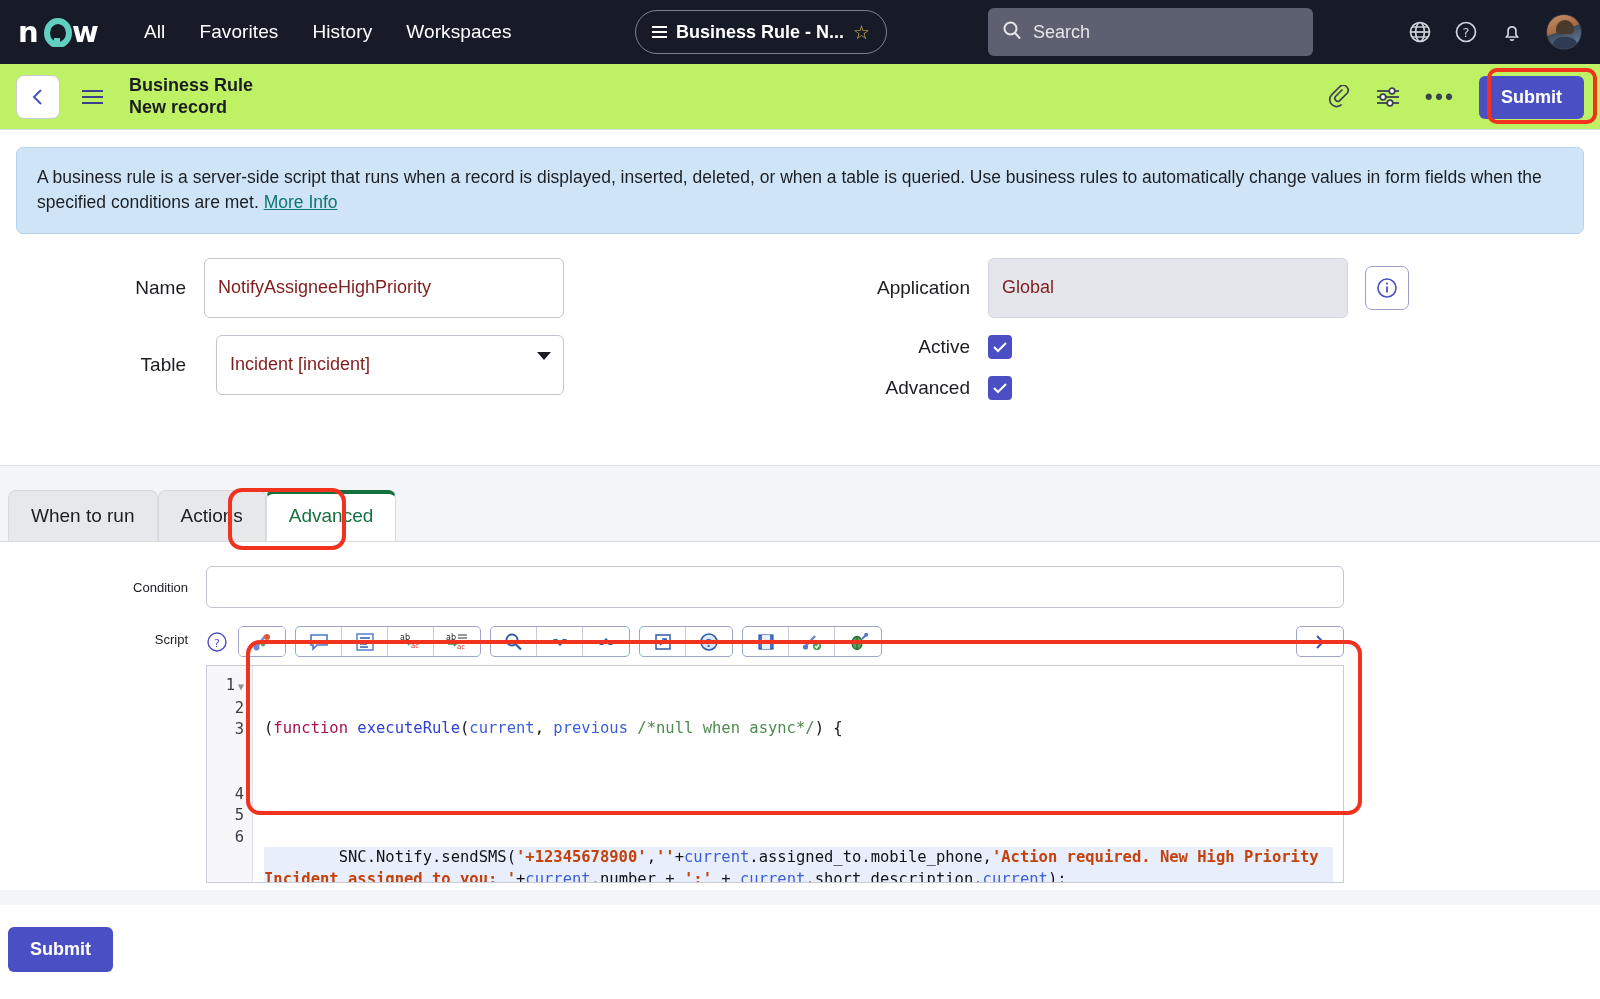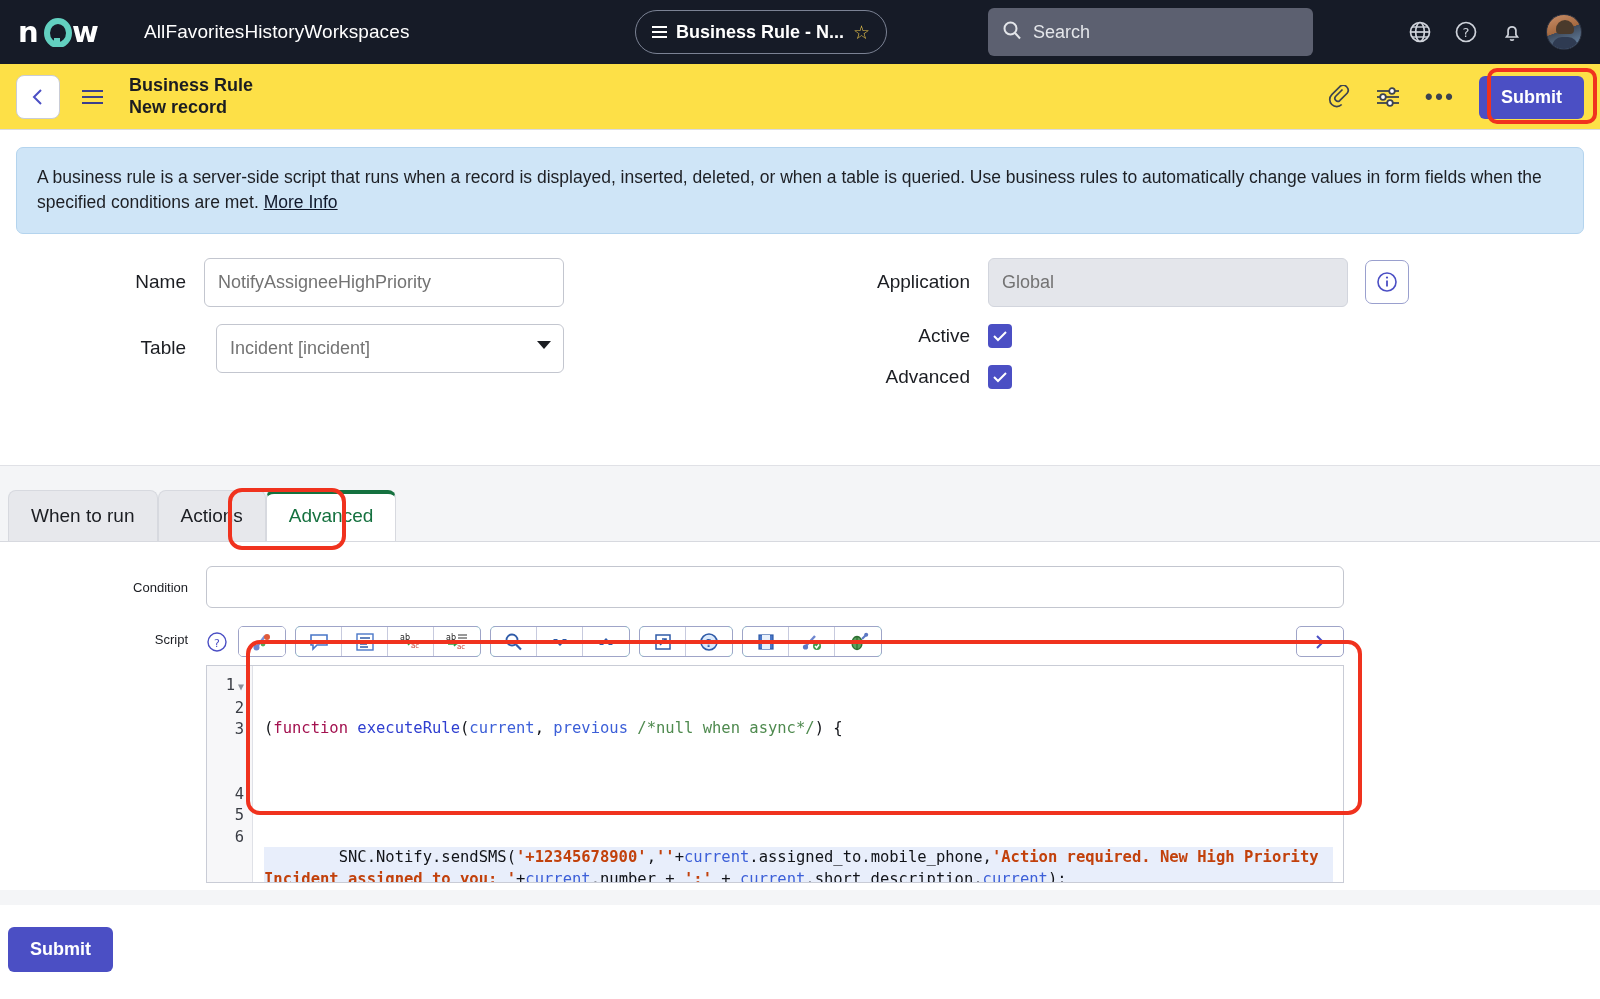--- a/index.html
+++ b/index.html
@@ -11,21 +11,21 @@
     overflow:hidden;
     position:relative;
   }
 
   
   .globalnav {
     height:64px; background:#161b27; display:flex; align-items:center;
     padding:0 18px; gap:0; position:relative;
   }
   .logo { width:96px; height:34px; margin-right:20px; display:flex; align-items:center; }
-  .nav-links { display:flex; align-items:center; margin-left:10px; }
+  .nav-links { display:flex; align-items:center; gap:34px; margin-left:10px; }
   .nav-link { color:#fff; font-size:19px; letter-spacing:.1px; cursor:pointer; }
   .tabchip {
     position:absolute; left:635px; top:10px; height:44px;
     border:1px solid #7b8294; border-radius:22px; display:flex; align-items:center;
     gap:9px; padding:0 16px; color:#fff;
   }
   .tabchip .hamb { display:flex; flex-direction:column; gap:3px; }
   .tabchip .hamb i { display:block; width:15px; height:2px; background:#fff; }
   .tabchip .tt { font-size:18px; font-weight:bold; white-space:nowrap; }
   .star { color:#e7c14a; font-size:19px; }
@@ -40,21 +40,21 @@
   .avatar {
     width:36px; height:36px; border-radius:50%;
     background:linear-gradient(160deg,#c98f6a 0%,#a5693f 45%,#3e4a5c 46%,#6f8fb0 100%);
     border:1px solid #2a3140; position:relative; overflow:hidden;
   }
   .avatar:after{content:"";position:absolute;left:9px;top:5px;width:18px;height:14px;border-radius:9px 9px 4px 4px;background:#4a3a2c;}
   .avatar:before{content:"";position:absolute;left:5px;bottom:0;width:26px;height:12px;border-radius:10px 10px 0 0;background:#2f3b52;}
 
   
   .rechead {
-    height:66px; background:#fde047; display:flex; align-items:center;
+    height:66px; background:#bef264; display:flex; align-items:center;
     padding:12px 16px; position:relative; border-bottom:1px solid #d9dbe1;
   }
   .backbtn {
     width:44px; height:44px; border:1px solid #c9ccd6; border-radius:8px;
     background:#fff; display:flex; align-items:center; justify-content:center; cursor:pointer;
   }
   .hamb2 { margin-left:22px; display:flex; flex-direction:column; gap:4px; cursor:pointer; }
   .hamb2 i { display:block; width:21px; height:2px; background:#3b3f8c; }
   .rectitles { margin-left:26px; line-height:1.22; }
   .rectitles .t1, .rectitles .t2 { font-size:18px; font-weight:bold; color:#1b1d22; }
@@ -70,31 +70,31 @@
   .ann {
     position:absolute; border:4px solid #f0321e; border-radius:26px;
     pointer-events:none; z-index:60;
   }
 
   
   .banner {
     margin:17px 16px 0 16px; background:#cfe5f7; border:1px solid #b4d4ee;
     border-radius:7px; padding:17px 20px; font-size:17.5px; color:#1d1f24; line-height:1.45;
   }
-  .banner a { color:#0f172a; text-decoration:underline; }
+  .banner a { color:#0f766e; text-decoration:underline; }
 
   
   .form { padding:24px 16px 0 16px; display:flex; }
   .col { width:50%; }
   .frow { display:flex; align-items:center; margin-bottom:17px; }
   .flabel { width:188px; text-align:right; padding-right:18px; font-size:19px; color:#1b1d22; }
   .fctl { flex:1; max-width:360px; }
   .inp {
-    width:100%; height:49px; border:1px solid #c3c6cf; border-radius:6px;
-    background:#fff; padding:0 13px; font-size:18px; color:#737373;
+    width:100%; height:60px; border:1px solid #c3c6cf; border-radius:6px;
+    background:#fff; padding:0 13px; font-size:18px; color:#7f1d1d;
     font-family:"Liberation Sans", sans-serif;
   }
   .inp.ro { background:#e4e6eb; border-color:#d2d5dd; }
   .selwrap { position:relative;padding-left:12px; }
   .selwrap .caret {
     position:absolute; right:13px; top:17px; width:0; height:0;
     border-left:7px solid transparent; border-right:7px solid transparent; border-top:8px solid #1b1d22;
   }
   .infobtn {
     width:44px; height:44px; border:1px solid #9aa0ce; border-radius:7px; background:#fff;

